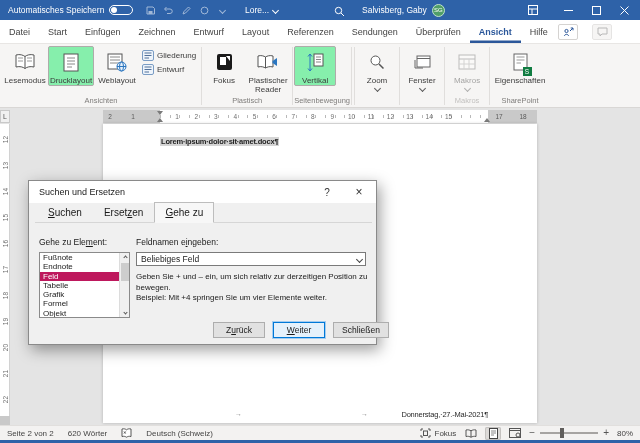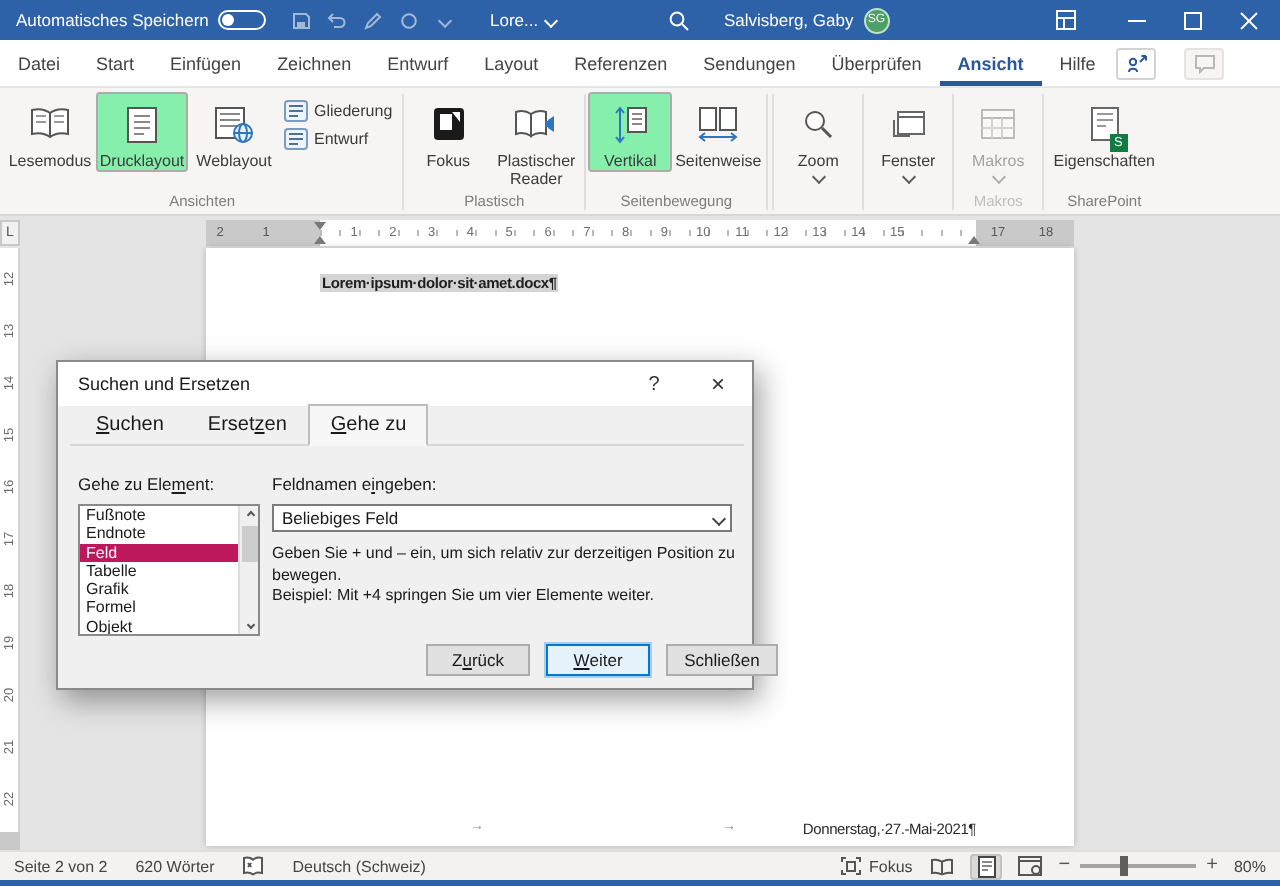--- a/index.html
+++ b/index.html
@@ -317,30 +317,20 @@
             <svg width="18" height="19" viewBox="0 0 18 19">
                 <path d="M4 1 v17 M2 3.5 L4 1 L6 3.5 M2 15.5 L4 18 L6 15.5" fill="none" stroke="#2b76c0"></path>
                 <rect x="8" y="1" width="9" height="12" fill="#fff" stroke="#555"></rect>
                 <line x1="10" y1="4" x2="15" y2="4" stroke="#888"></line>
                 <line x1="10" y1="6.5" x2="15" y2="6.5" stroke="#888"></line>
                 <line x1="10" y1="9" x2="15" y2="9" stroke="#888"></line>
               </svg>
           </span>
           <span class="lb">Vertikal</span>
         </div>
-        <div class="bb">
-          <span class="ic">
-            <svg width="22" height="18" viewBox="0 0 22 18">
-                <rect x="2" y="1" width="8" height="11" fill="#fff" stroke="#555"></rect>
-                <rect x="12" y="1" width="8" height="11" fill="#fff" stroke="#555"></rect>
-                <path d="M2 15.5 h18 M4.5 13.5 L2 15.5 L4.5 17.5 M17.5 13.5 L20 15.5 L17.5 17.5" fill="none" stroke="#2b76c0"></path>
-              </svg>
-          </span>
-          <span class="lb">Seitenweise</span>
-        </div>
       </div>
       <div class="rgroup-label">Seitenbewegung</div>
     </div>
     <div class="gsep"></div>
 
     <div class="gsep"></div>
 
     <div class="rgroup">
       <div class="rgroup-body">
         <div class="bb narrow">

